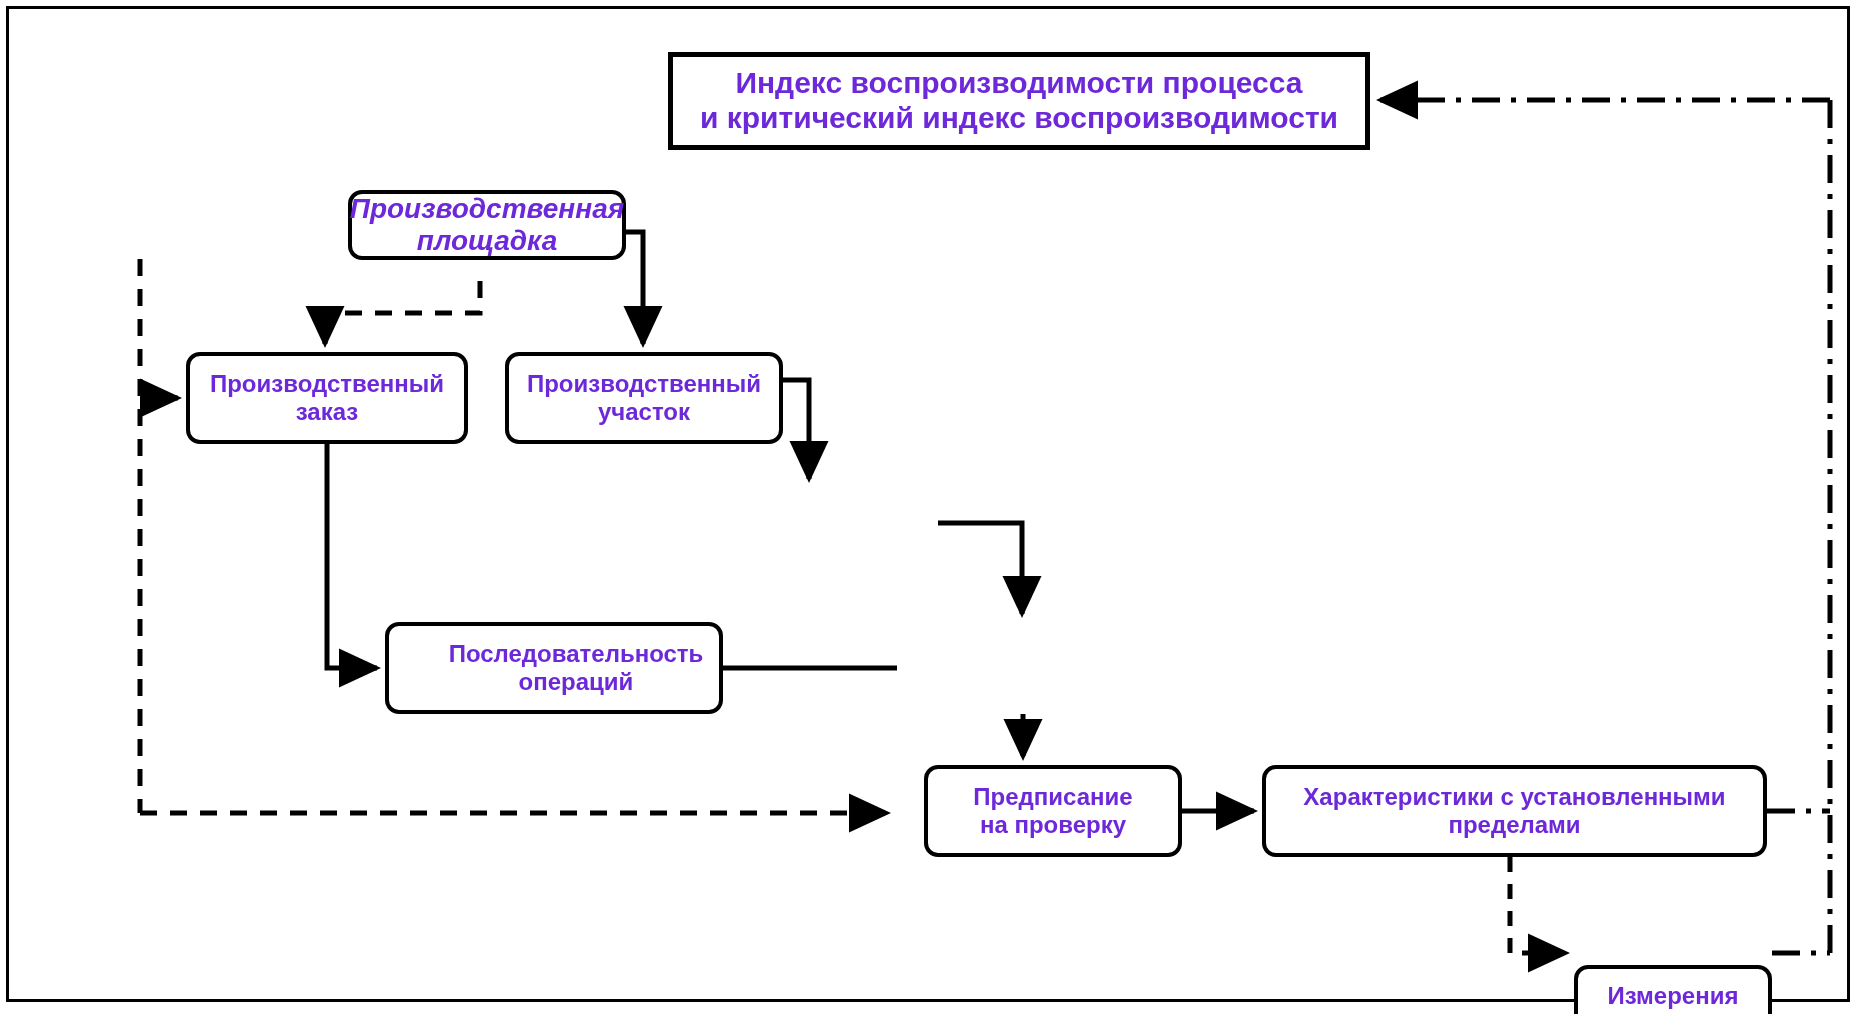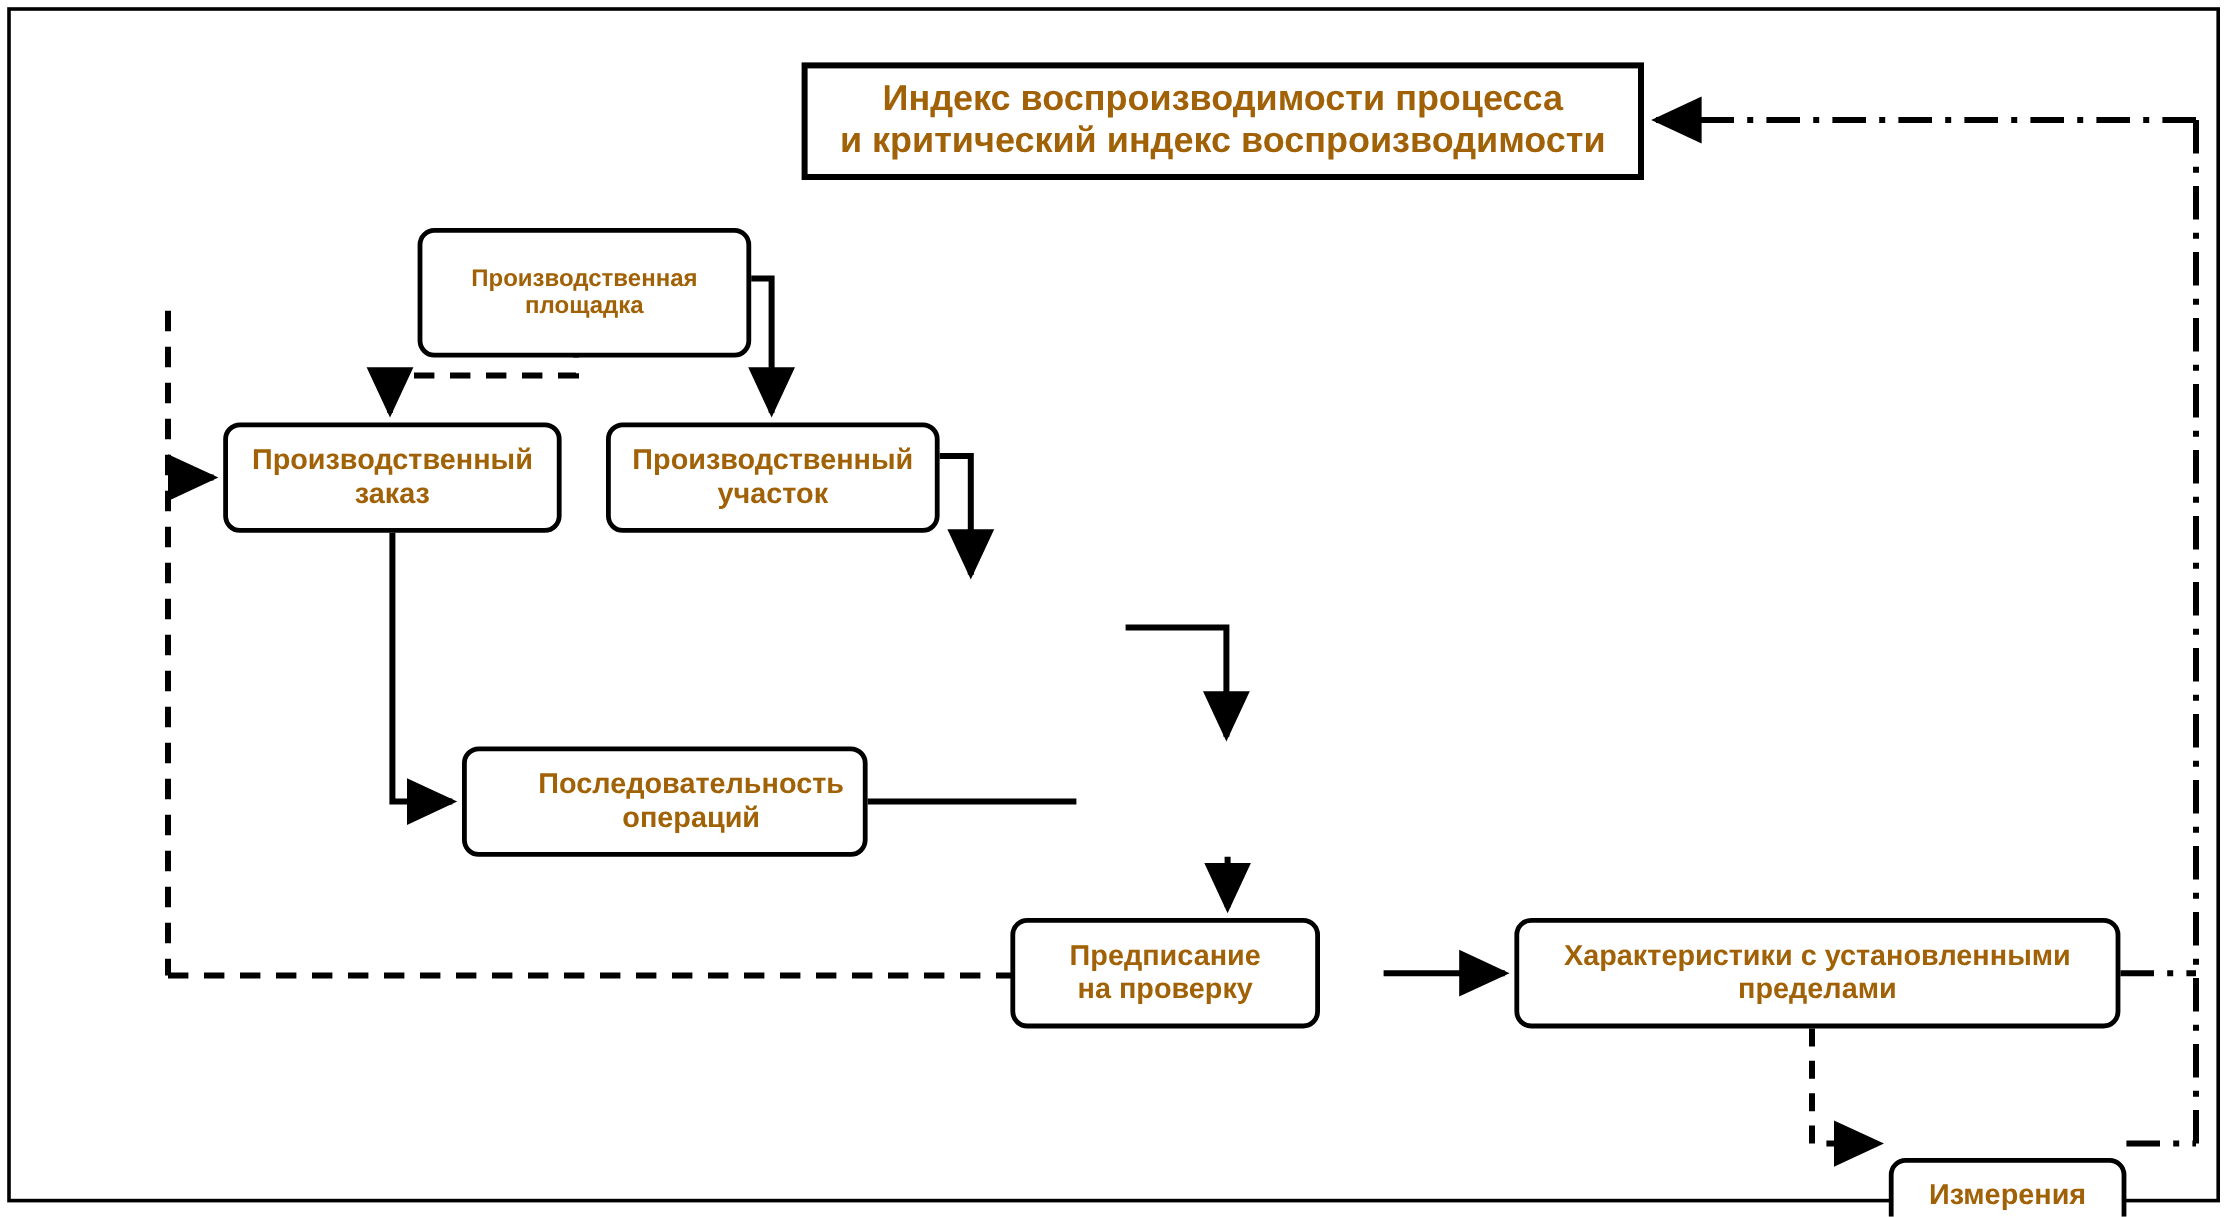--- a/index.html
+++ b/index.html
@@ -38,43 +38,43 @@
     position: absolute;
     box-sizing: border-box;
     background: #ffffff;
     border: 4px solid #000;
     border-radius: 14px;
     display: flex;
     align-items: center;
     justify-content: center;
     text-align: center;
     font-weight: bold;
-    color: #a16207;
+    color: #6d28d9;
     line-height: 1.16;
     z-index: 3;
   }
   .node.sharp {
     border-radius: 0;
     border-width: 5px;
   }
   .node .txt {
     display: block;
     padding: 0 8px;
     white-space: pre-line;
   }
   
   #n-title      { left: 668px; top: 52px;  width: 702px; height: 98px;  font-size: 30px; }
   #n-product    { left: 52px;  top: 197px; width: 172px; height: 62px;  font-size: 24px; }
-  #n-site       { left: 348px; top: 190px; width: 278px; height: 108px;  font-size: 20px; }
+  #n-site       { left: 348px; top: 190px; width: 278px; height: 70px;  font-size: 28px; font-style: italic; }
   #n-order      { left: 186px; top: 352px; width: 282px; height: 92px;  font-size: 24px; }
   #n-section    { left: 505px; top: 352px; width: 278px; height: 92px;  font-size: 24px; }
   #n-workcenter { left: 680px; top: 487px; width: 258px; height: 72px;  font-size: 24px; }
   #n-sequence   { left: 385px; top: 622px; width: 338px; height: 92px;  font-size: 24px; padding-left: 44px; }
   #n-workop     { left: 895px; top: 622px; width: 258px; height: 92px;  font-size: 24px; }
-  #n-inspect    { left: 842px; top: 765px; width: 258px; height: 92px;  font-size: 24px; }
+  #n-inspect    { left: 924px; top: 765px; width: 258px; height: 92px;  font-size: 24px; }
   #n-charact    { left: 1262px;top: 765px; width: 505px; height: 92px;  font-size: 24px; }
   #n-measure    { left: 1574px;top: 922px; width: 198px; height: 62px;  font-size: 24px; margin-top: 43px; }
 </style>
 </head>
 <body>
 
 <div id="canvas">
 
   <div id="frame"></div>
 

